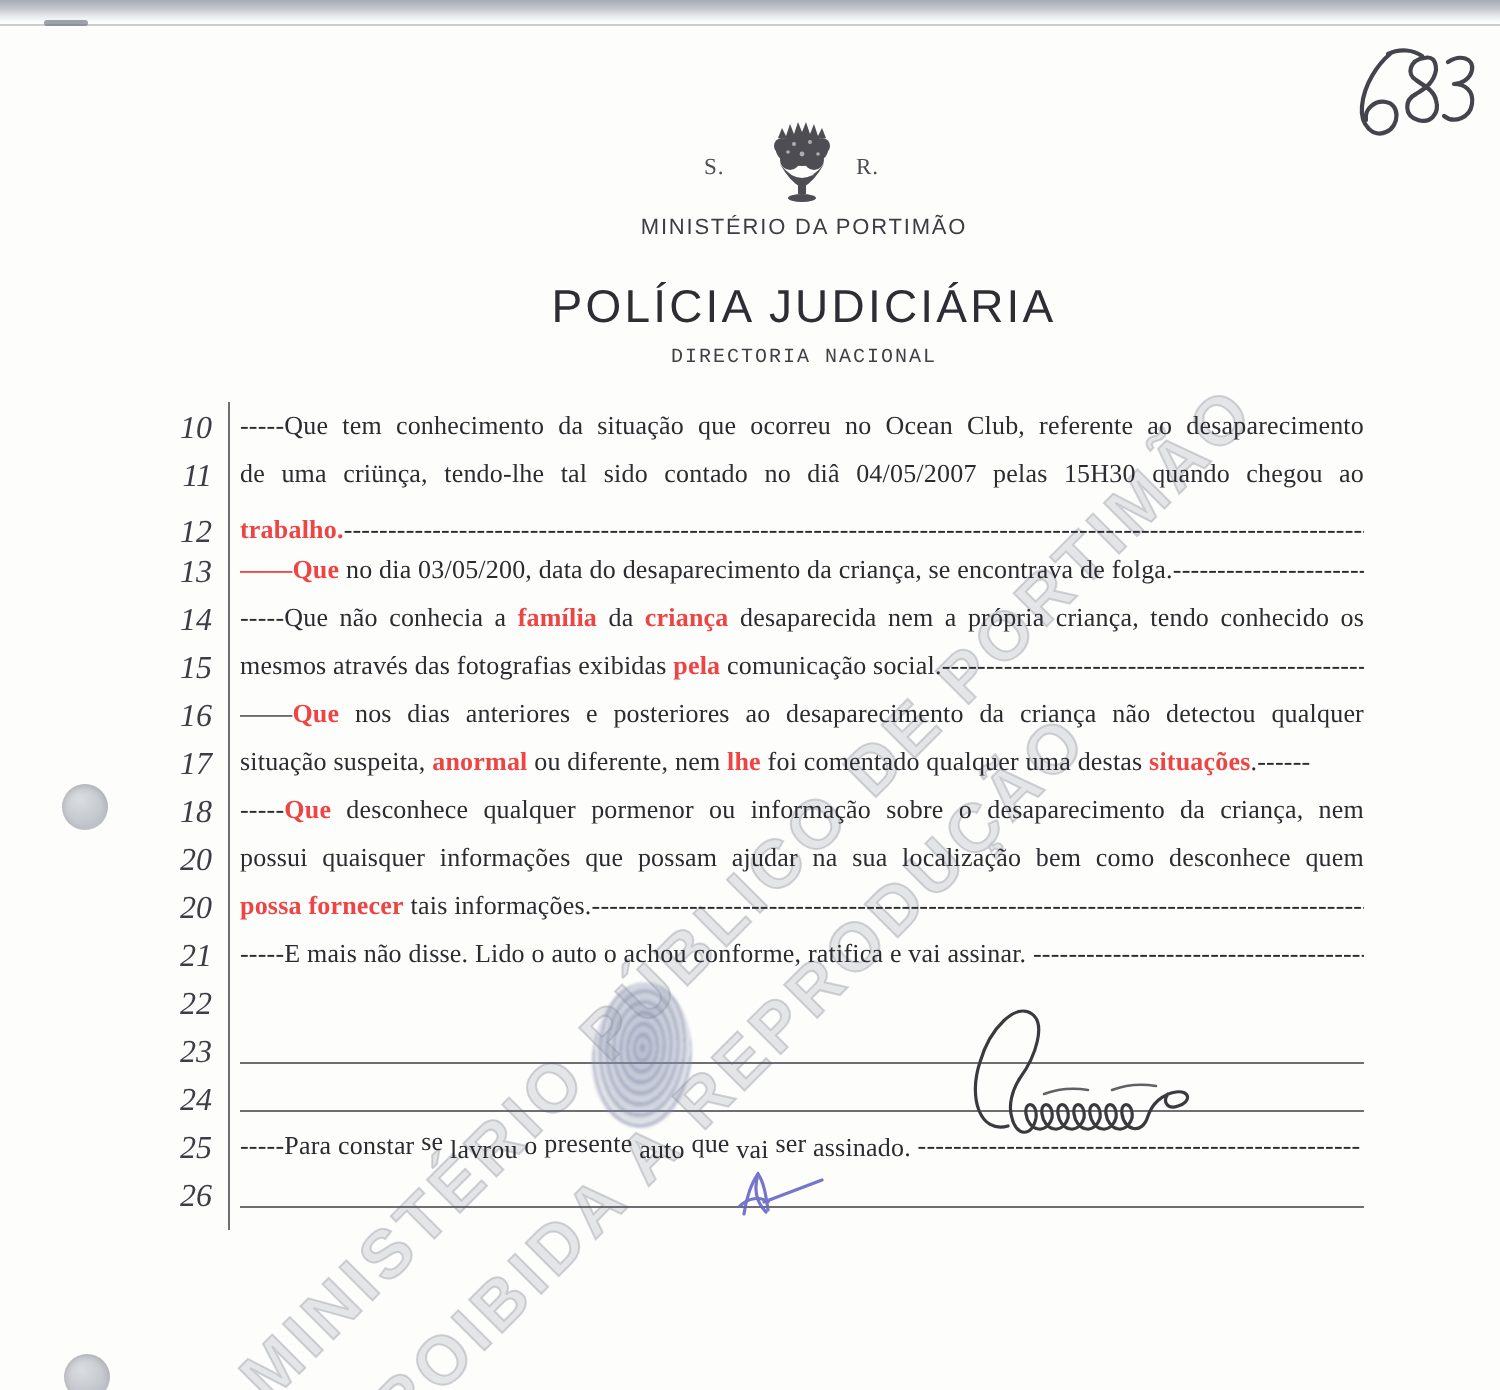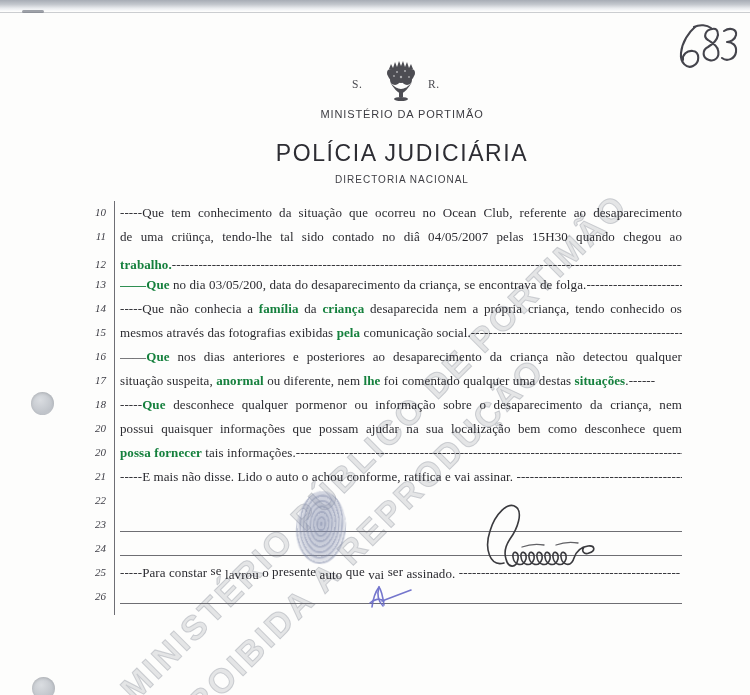--- a/index.html
+++ b/index.html
@@ -19,38 +19,38 @@
   
   .pagenum{position:absolute;left:664px;top:20px;width:80px;height:52px;z-index:5;}
   .sr{position:absolute;width:1px;height:1px;overflow:hidden;opacity:0;pointer-events:none;}
   
   .hdr{position:absolute;left:54px;width:696px;text-align:center;color:#38383e;}
   .initials{position:absolute;top:78px;font-size:11.5px;color:#4c4c52;letter-spacing:.5px;}
   .ini-s{left:352px;} .ini-r{left:428px;}
   .crest{position:absolute;left:383px;top:60px;width:36px;height:42px;}
   .ministry{top:108px;font-family:"Liberation Sans",sans-serif;font-size:11px;letter-spacing:.9px;color:#3c3c42;}
   .title{top:140px;font-family:"Liberation Sans",sans-serif;font-size:23px;letter-spacing:1.6px;color:#2d2d33;}
-  .subtitle{top:174px;font-family:Liberation Sans, sans-serif;font-size:10px;letter-spacing:1px;color:#404046;}
+  .subtitle{top:174px;font-family:Liberation Mono, monospace;font-size:10px;letter-spacing:1px;color:#404046;}
   
   .wm{position:absolute;z-index:1;white-space:nowrap;font-family:"Liberation Sans",sans-serif;
     font-weight:bold;font-size:34px;letter-spacing:3px;height:44px;line-height:44px;
     color:rgba(190,192,198,.40);-webkit-text-stroke:1px rgba(172,175,183,.55);
     transform:rotate(-45deg);transform-origin:0 100%;pointer-events:none;}
   .wm1{left:142px;top:666px;}
   .wm2{left:190px;top:699px;}
   
   .lines{position:absolute;left:82px;top:203px;width:600px;height:420px;z-index:2;}
   .vrule{position:absolute;left:32px;top:-2px;width:1px;height:414px;background:#6e6e74;}
   .row{position:absolute;left:0;width:100%;height:24px;}
   .lnum{position:absolute;left:0;top:3px;width:24px;text-align:right;
-    font-style:italic;font-size:11px;color:#3d3d45;}
+    font-style:italic;font-size:16px;color:#3d3d45;}
   .ltext{position:absolute;left:38px;right:0;top:0;height:24px;line-height:20px;
     white-space:nowrap;overflow:hidden;font-size:13px;letter-spacing:.1px;color:#2b2b30;}
   .ltext.justify{text-align:justify;text-align-last:justify;}
-  .seg.b{font-weight:bold;color:#15803d;}
+  .seg.b{font-weight:bold;color:#ef4444;}
   .hrule{position:absolute;left:38px;right:0;top:16px;height:1px;background:#55555a;opacity:.85;}
   
   .fingerprint{position:absolute;left:296px;top:491px;width:50px;height:73px;z-index:3;
     transform:rotate(4deg);border-radius:50% 50% 48% 52%/55% 52% 48% 45%;
     background:
       repeating-radial-gradient(ellipse at 50% 45%,rgba(116,126,158,.35) 0 1px,rgba(0,0,0,0) 1.6px 3.4px),
       radial-gradient(ellipse at 50% 45%,rgba(128,138,170,.55) 0%,rgba(142,150,180,.38) 55%,rgba(150,158,186,.14) 78%,rgba(0,0,0,0) 95%);
     filter:blur(.4px);}
   .signature{position:absolute;left:478px;top:497px;width:138px;height:76px;z-index:4;}
   .bluemark{position:absolute;left:356px;top:581px;width:62px;height:30px;z-index:4;}

